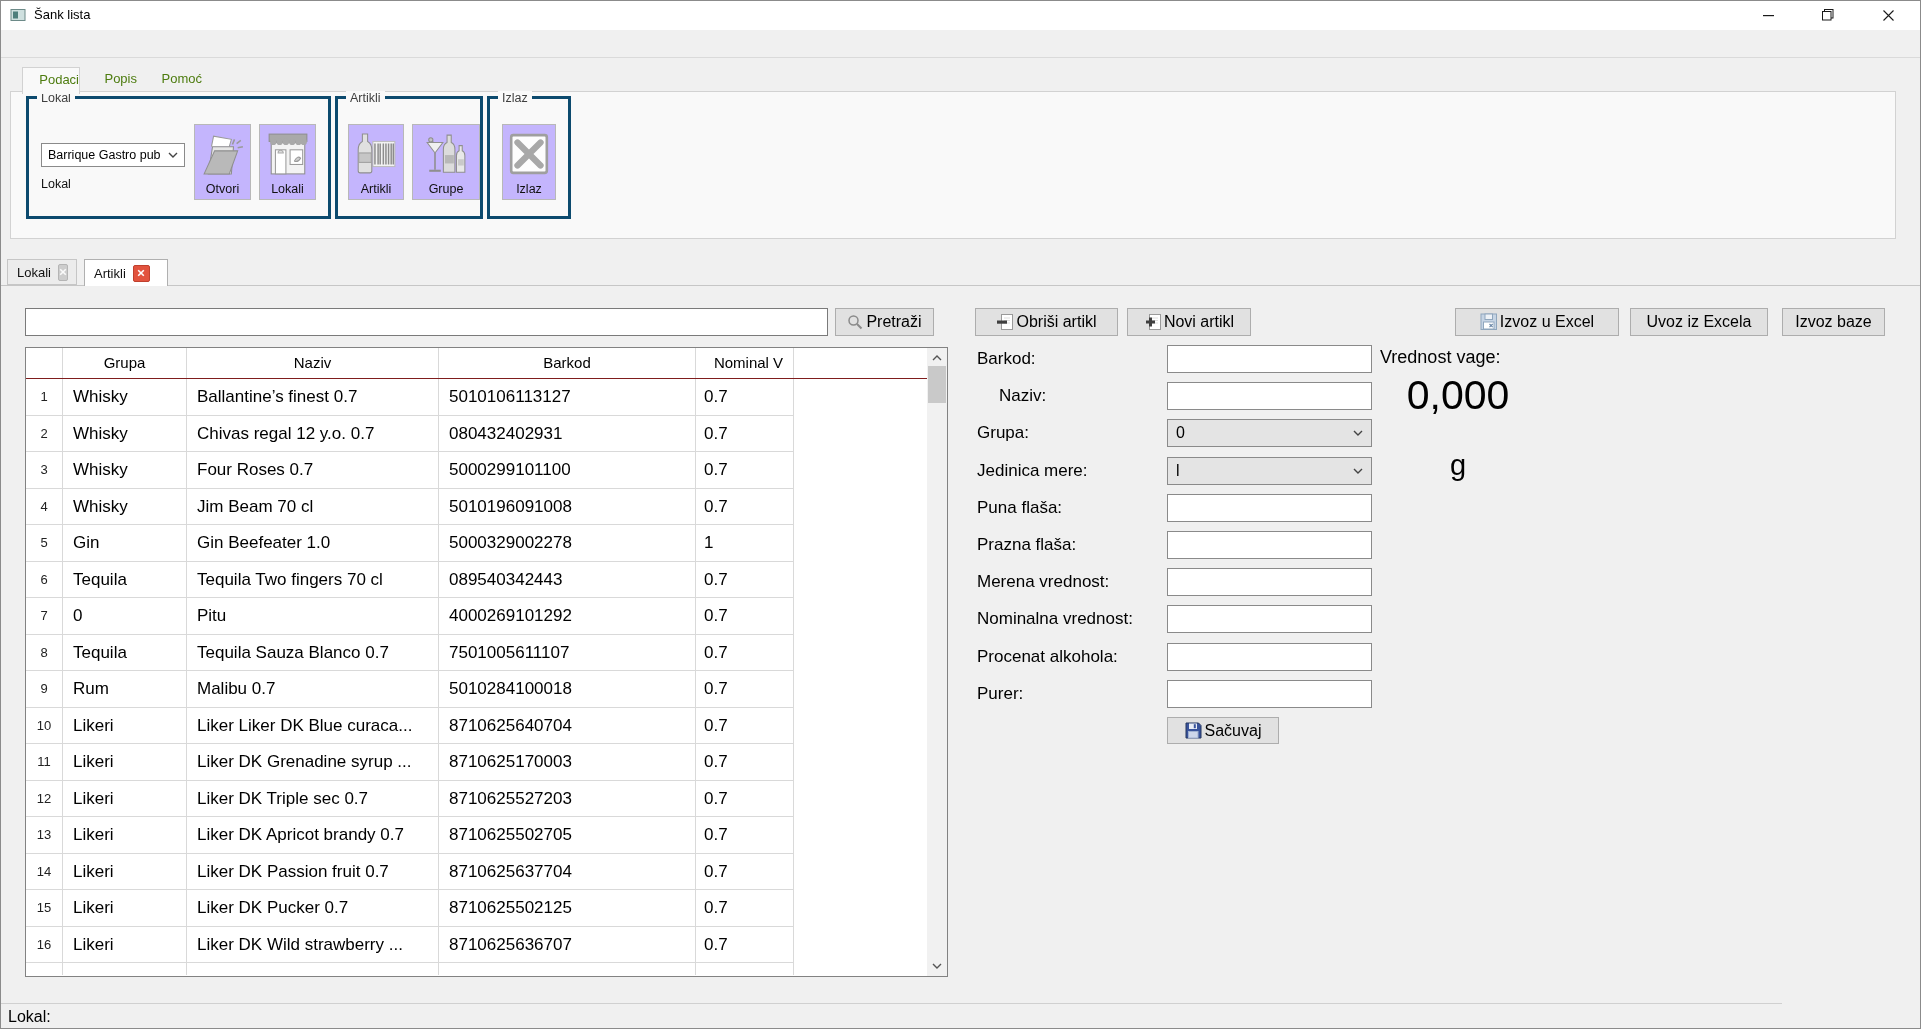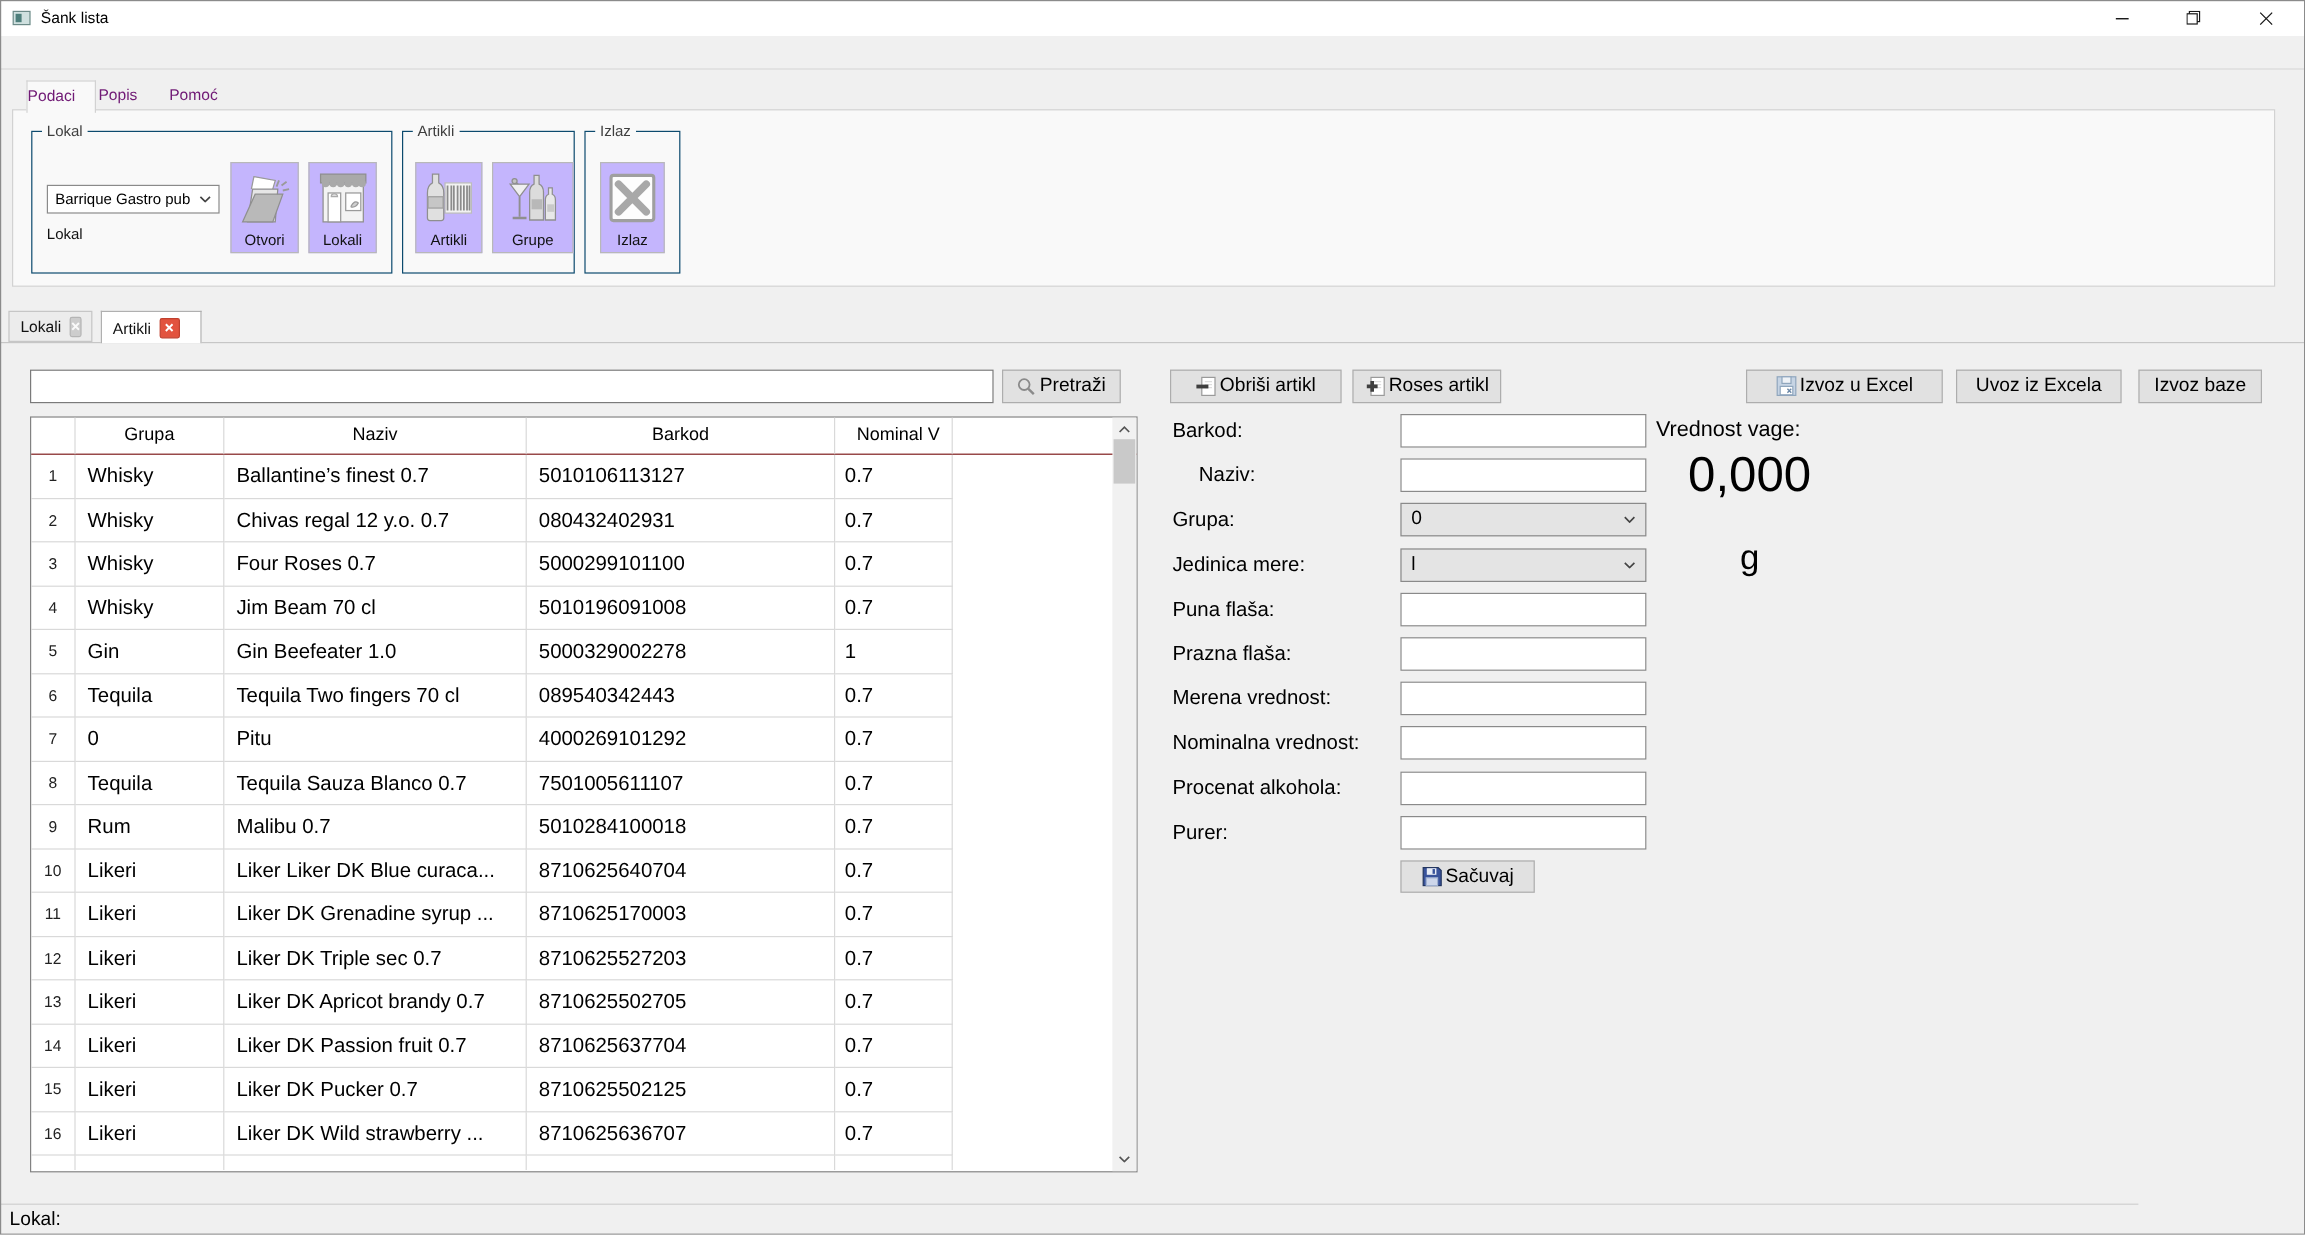--- a/index.html
+++ b/index.html
@@ -11,24 +11,24 @@
   .titlebar{position:absolute;left:0;top:0;width:1921px;height:30px;background:#fff;}
   .app-icon{position:absolute;left:10px;top:7px;width:16px;height:16px;}
   .title-text{position:absolute;left:34px;top:0;height:30px;line-height:30px;font-size:13px;color:#000;}
   .win-btn{position:absolute;top:0;width:46px;height:30px;display:flex;align-items:center;justify-content:center;}
   .win-btn.min{left:1745px;} .win-btn.max{left:1805px;} .win-btn.close{left:1865px;}
 
   
   .menustrip{position:absolute;left:0;top:30px;width:1921px;height:27px;background:#f0f0f0;border-bottom:1px solid #dadada;}
 
   
-  .ribbon-tab{position:absolute;top:67px;height:24px;line-height:24px;text-align:left;font-size:13px;color:#701a75;}
+  .ribbon-tab{position:absolute;top:67px;height:24px;line-height:24px;text-align:right;font-size:13px;color:#4d7c0f;}
   .ribbon-tab.active{background:#f9f9f9;border:1px solid #d2d2d2;border-bottom:none;height:26px;z-index:3;}
   .ribbon-body{position:absolute;left:10px;top:91px;width:1884px;height:146px;background:#f9f9f9;border:1px solid #d2d2d2;z-index:1;}
-  .rgroup{position:absolute;top:17px;height:117px;border:1px solid #0c4a6e;}
+  .rgroup{position:absolute;top:4px;height:117px;border:3px solid #0c4a6e;}
   .rgroup .legend{position:absolute;top:-8px;left:8px;padding:0 4px;background:#f9f9f9;font-size:12.5px;color:#3f3f3f;}
   .rbtn{position:absolute;top:25px;height:76px;background:#c4b5fd;border:1px solid #b8b8b8;display:flex;flex-direction:column;align-items:center;justify-content:flex-end;box-sizing:border-box;padding-bottom:2px;cursor:default;}
   .rbtn .ric{flex:1;display:flex;align-items:center;justify-content:center;}
   .rbtn .rcap{font-size:12.5px;color:#111;line-height:15px;}
   .rcombo{position:absolute;left:12px;top:44px;width:144px;height:24px;background:#fff;border:1px solid #8a8a8a;box-sizing:border-box;display:flex;align-items:center;justify-content:space-between;padding:0 6px;font-size:12.5px;}
   .rcombo-caption{position:absolute;left:12px;top:78px;font-size:12.5px;color:#111;}
 
   
   .doc-tab{position:absolute;top:259px;height:26px;box-sizing:border-box;display:flex;align-items:center;gap:7px;padding:0 9px;font-size:13px;color:#111;}
   .doc-tab.inactive{background:#ececec;border:1px solid #c6c6c6;}
@@ -234,21 +234,21 @@
       <rect x="1" y="7.5" width="10" height="3.2" fill="#3f3f3f"></rect>
     </svg>
     <span>Obriši artikl</span>
   </div>
   <div class="tbtn" style="left:1127px;width:124px;">
     <svg width="18" height="18">
       <rect x="5.5" y="1.5" width="11" height="15" fill="#fff" stroke="#9a9a9a"></rect>
       <path d="M8 5 h6 M8 7.5 h6 M8 10 h6" stroke="#dedede"></path>
       <path d="M2 9 h9 M6.5 4.5 v9" stroke="#3f3f3f" stroke-width="3"></path>
     </svg>
-    <span>Roses artikl</span>
+    <span>Novi artikl</span>
   </div>
   <div class="tbtn" style="left:1455px;width:164px;">
     <svg width="18" height="18">
       <rect x="1" y="1" width="15.5" height="15.5" fill="#c6d4e4" stroke="#8fa6bd"></rect>
       <rect x="5" y="1" width="7.5" height="5.5" fill="#eef2f7" stroke="#8fa6bd"></rect>
       <rect x="3.5" y="9" width="10.5" height="7" fill="#fff" stroke="#8fa6bd"></rect>
       <path d="M9.5 11 l3.2 3.2 m0 -3.2 l-3.2 3.2" stroke="#6d89a8" stroke-width="1.2"></path>
     </svg>
     <span>Izvoz u Excel</span>
   </div>

